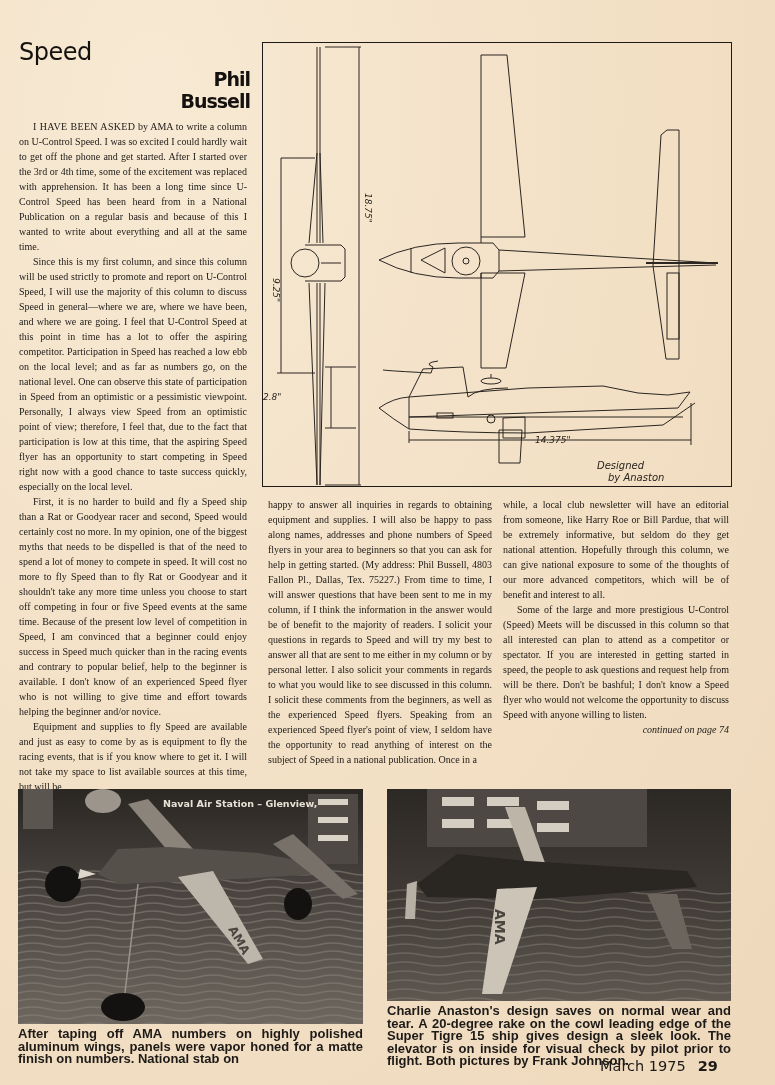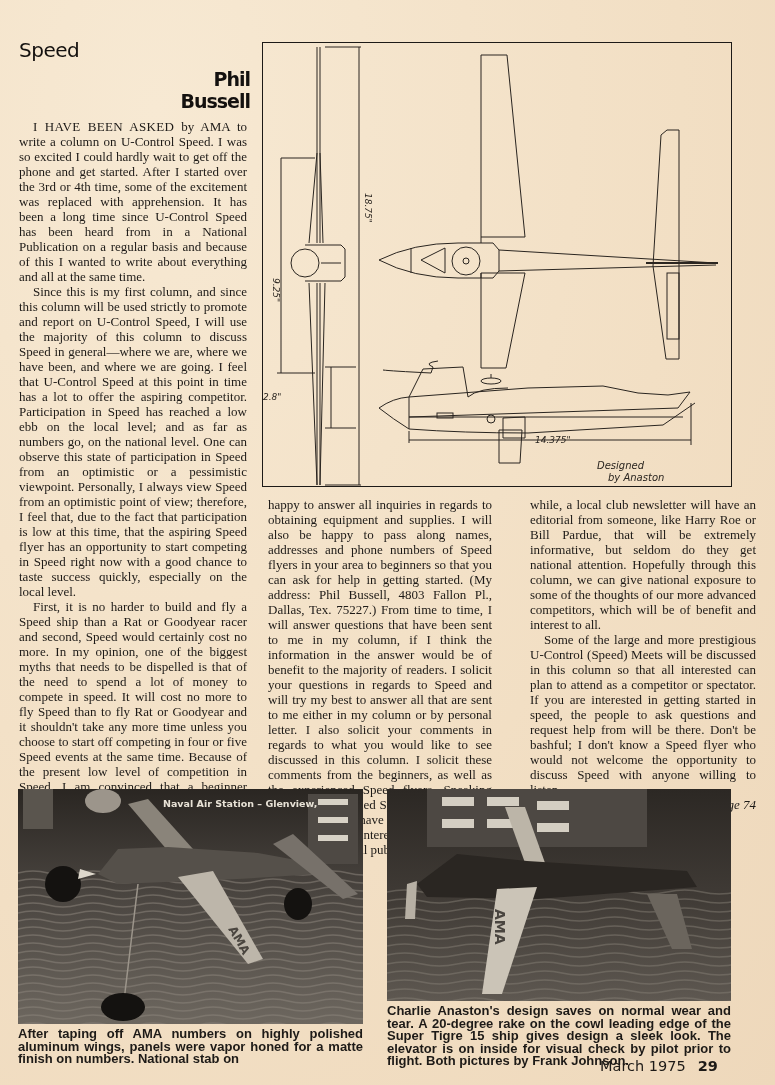--- a/index.html
+++ b/index.html
@@ -6,37 +6,37 @@
   body {
     width:775px; height:1085px; position:relative; overflow:hidden;
     background:#f4e4cc;
     background-image: radial-gradient(ellipse at 20% 10%, #f7e9d3 0%, #f2dfc4 60%, #eed8bb 100%);
     color:#1d1a17;
     font-family:"DejaVu Serif", serif;
   }
   .abs { position:absolute; }
   .title {
     left:19px; top:38px; font-family:"DejaVu Sans", sans-serif;
-    font-size:20px; letter-spacing:-0.5px; color:#14110f; font-weight:normal;
+    font-size:24px; letter-spacing:-0.5px; color:#14110f; font-weight:normal;
   }
   .byline {
     left:140px; top:68px; width:110px; text-align:right;
     font-family:"DejaVu Sans", sans-serif; font-size:19px; font-weight:bold;
     letter-spacing:-1px; color:#14110f;
   }
   .col {
-    font-size:13px; line-height:15px; text-align:justify; color:#1d1a17;
+    font-size:10px; line-height:15px; text-align:justify; color:#1d1a17;
     font-family:"Liberation Serif", serif;
   }
   .col p { margin:0; text-indent:14px; }
   .col p.noindent { text-indent:0; }
   .lead-caps { letter-spacing:0.3px; }
   .col1 { left:19px; top:119px; width:228px; }
   .col2 { left:268px; top:497px; width:224px; }
-  .col3 { left:530px; top:497px; width:226px; }
+  .col3 { left:503px; top:497px; width:226px; }
   .cont { text-align:right; font-style:italic; text-indent:0; }
   .drawing {
     left:262px; top:42px; width:470px; height:445px;
     border:1.5px solid #1d1a17; box-sizing:border-box;
   }
   .drawing svg { position:absolute; left:0; top:0; }
   .dim { font-family:"DejaVu Sans", sans-serif; font-style:italic; font-size:9px; fill:#2a2520; }
   .designed { font-family:"DejaVu Sans", sans-serif; font-style:italic; font-size:10px; fill:#2a2520; }
   .photo {
     position:absolute; overflow:hidden; background:#8b5cf6;

